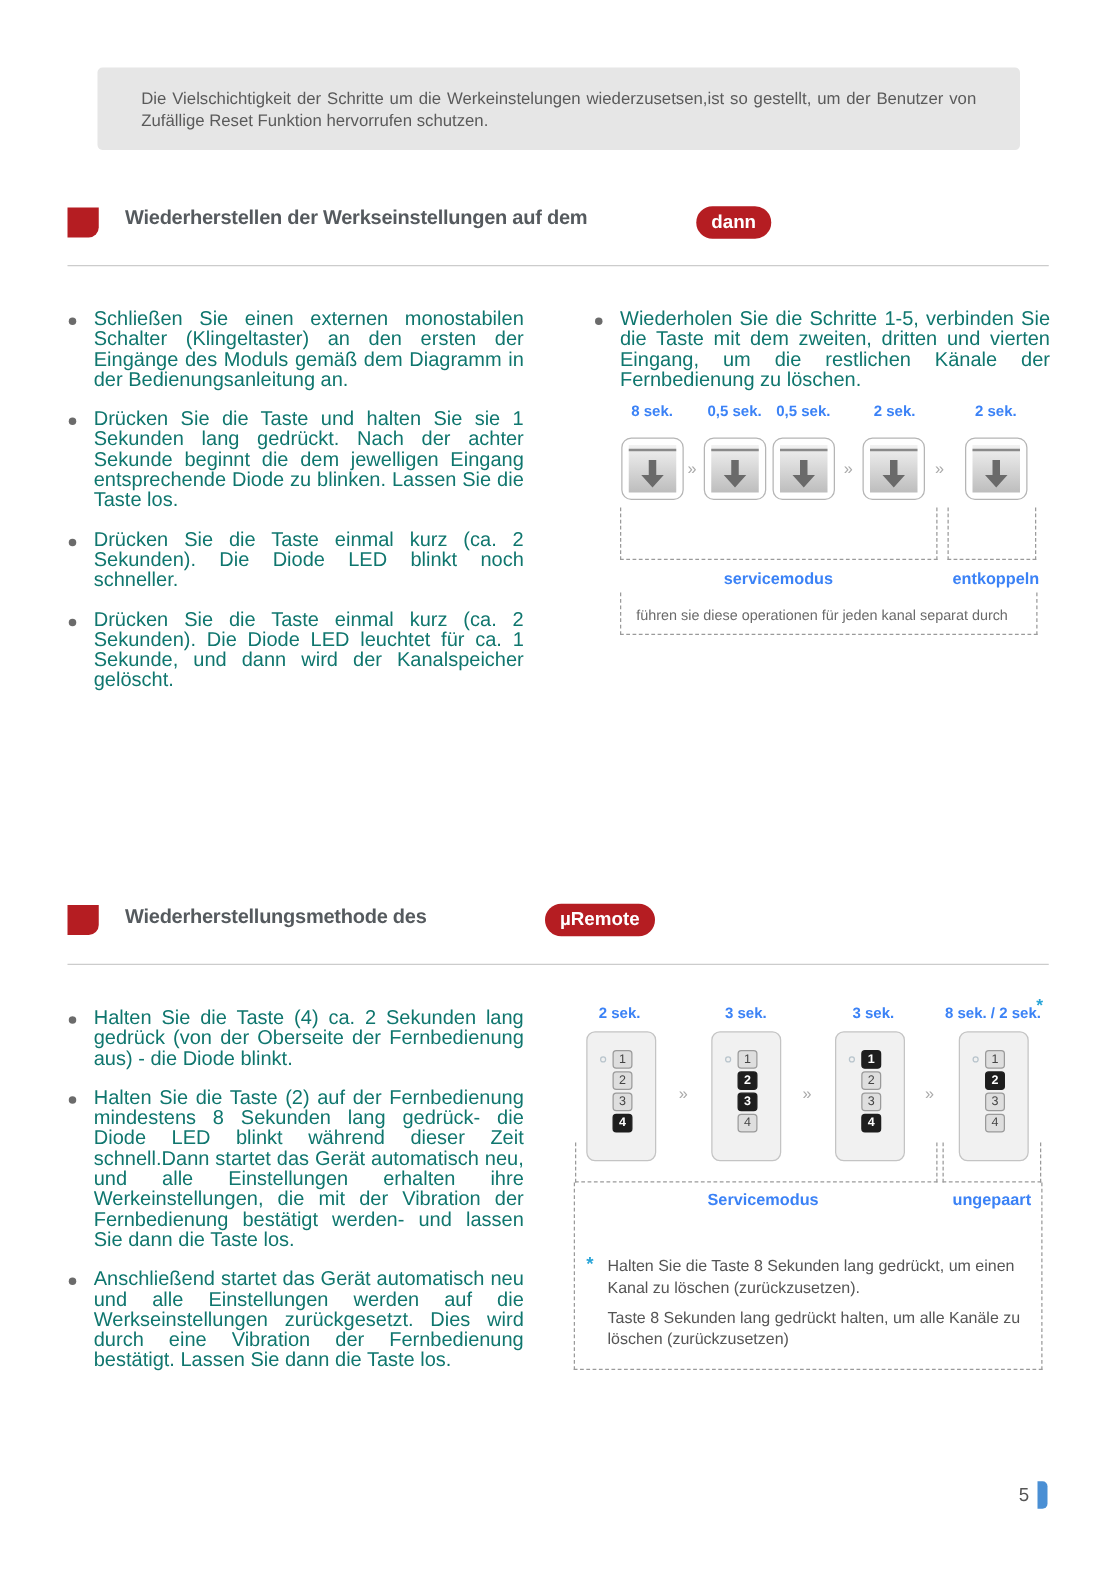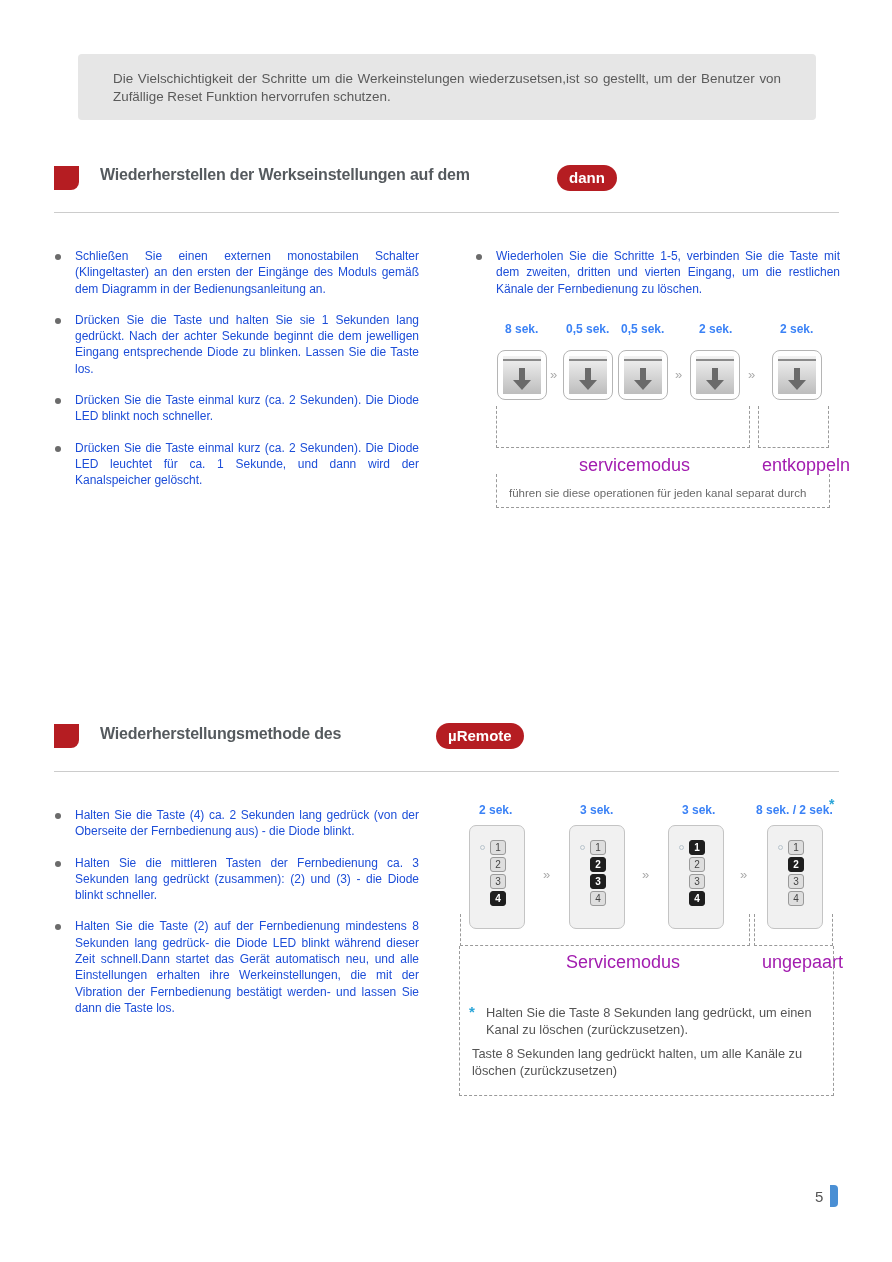--- a/index.html
+++ b/index.html
@@ -11,33 +11,33 @@
           box-sizing:border-box; padding:16px 35px 0 35px; font-size:13.4px; line-height:18px;
           color:#5a5a5a; text-align:justify; }
 
   .sec-marker { width:25px; height:24px; background:#b51d22; border-bottom-right-radius:8px; }
   .sec-title { font-size:16px; font-weight:bold; color:#555a5e; letter-spacing:-0.2px; white-space:nowrap; }
   .badge { background:#b51d22; color:#fff; font-weight:bold; font-size:15px; border-radius:14px;
            padding:4px 12px; line-height:18px; }
   .rule { height:1px; background:#cccccc; left:54px; width:785px; }
 
   ul.bullets { list-style:none; margin:0; padding:0; }
-  ul.bullets li { position:relative; padding-left:21px; font-size:12px; line-height:16.3px;
-                  text-align:justify; color:#1d4ed8; margin-bottom:15px; }
+  ul.bullets li { position:relative; padding-left:21px; font-size:16px; line-height:16.3px;
+                  text-align:justify; color:#0f766e; margin-bottom:15px; }
   ul.bullets li::before { content:""; position:absolute; left:1px; top:6px; width:6px; height:6px;
                           border-radius:50%; background:#6b6b6b; }
 
   .time-lbl { font-size:12px; font-weight:bold; color:#3b82f6; white-space:nowrap; }
   .key { width:50px; height:50px; border:1px solid #b5b5b5; border-radius:8px; background:#fff; box-sizing:border-box; }
   .key .face { position:absolute; left:5px; top:5px; width:38px; height:38px;
                background:linear-gradient(#f2f2f2, #bdbdbd); }
   .key .face .bar { position:absolute; left:0; top:3px; width:38px; height:2px; background:#8a8a8a; }
   .chev { font-size:13px; color:#aaaaaa; }
   .dashed { border:1.5px dashed #9a9a9a; box-sizing:border-box; }
-  .grp-lbl { font-size:18px; font-weight:normal; color:#a21caf; white-space:nowrap; }
+  .grp-lbl { font-size:13px; font-weight:bold; color:#3b82f6; white-space:nowrap; }
 
   .remote { width:56px; height:104px; border:1px solid #c4c4c4; border-radius:7px;
             background:#f1f1f1; box-sizing:border-box; }
   .rbtn { position:absolute; left:20px; width:14px; height:13px; border:1px solid #9a9a9a;
           border-radius:3px; background:#dedede; font-size:10px; line-height:13px; text-align:center; color:#444; }
   .rbtn.on { background:#1e1e1e; border-color:#1e1e1e; color:#fff; font-weight:bold; }
   .led { position:absolute; left:10px; top:19px; width:3px; height:3px; border-radius:50%; border:1px solid #b8c4cc; }
 
   .footnote { font-size:12.8px; line-height:17px; color:#555; }
   .star { color:#2aa5d8; font-weight:bold; }
@@ -131,22 +131,22 @@
 </div>
 
 <div class="abs sec-marker" style="left:54px;top:724px;"></div>
 <div class="abs sec-title" style="left:100px;top:725px;">Wiederherstellungsmethode des</div>
 <div class="abs badge" style="left:436px;top:723px;">µRemote</div>
 <div class="abs rule" style="top:771px;"></div>
 
 <div class="abs" style="left:54px;top:807px;width:365px;">
   <ul class="bullets">
     <li>Halten Sie die Taste (4) ca. 2 Sekunden lang gedrück (von der Oberseite der Fernbedienung aus) - die Diode blinkt.</li>
-    <li>Halten Sie die mittleren Tasten der Fernbedienung ca. 3 Sekunden lang gedrückt (zusammen): (2) und (3) - die Diode blinkt schneller.</li>
     <li>Halten Sie die Taste (2) auf der Fernbedienung mindestens 8 Sekunden lang gedrück- die Diode LED blinkt während dieser Zeit schnell.Dann startet das Gerät automatisch neu, und alle Einstellungen erhalten ihre Werkeinstellungen, die mit der Vibration der Fernbedienung bestätigt werden- und lassen Sie dann die Taste los.</li>
+    <li>Anschließend startet das Gerät automatisch neu und alle Einstellungen werden auf die Werkseinstellungen zurückgesetzt. Dies wird durch eine Vibration der Fernbedienung bestätigt. Lassen Sie dann die Taste los.</li>
   </ul>
 </div>
 
 <div class="abs" style="left:0;top:0;">
   <div class="abs time-lbl" style="left:479px;top:803px;">2 sek.</div>
   <div class="abs time-lbl" style="left:580px;top:803px;">3 sek.</div>
   <div class="abs time-lbl" style="left:682px;top:803px;">3 sek.</div>
   <div class="abs time-lbl" style="left:756px;top:803px;">8 sek. / 2 sek.</div>
   <div class="abs star" style="left:829px;top:796px;font-size:14px;">*</div>
 
@@ -186,17 +186,17 @@
   </div>
 
   <div class="abs dashed" style="left:460px;top:914px;width:290px;height:32px;border-top:none;"></div>
   <div class="abs dashed" style="left:754px;top:914px;width:79px;height:32px;border-top:none;"></div>
   <div class="abs grp-lbl" style="left:566px;top:952px;">Servicemodus</div>
   <div class="abs grp-lbl" style="left:762px;top:952px;">ungepaart</div>
 
   <div class="abs dashed" style="left:459px;top:946px;width:375px;height:150px;border-top:none;"></div>
   <div class="abs star" style="left:469px;top:1003px;font-size:15px;">*</div>
   <div class="abs footnote" style="left:486px;top:1004px;width:342px;">Halten Sie die Taste 8 Sekunden lang gedrückt, um einen Kanal zu löschen (zurückzusetzen).</div>
-  <div class="abs footnote" style="left:472px;top:1045px;width:342px;">Taste 8 Sekunden lang gedrückt halten, um alle Kanäle zu löschen (zurückzusetzen)</div>
+  <div class="abs footnote" style="left:486px;top:1045px;width:342px;">Taste 8 Sekunden lang gedrückt halten, um alle Kanäle zu löschen (zurückzusetzen)</div>
 </div>
 
 <div class="abs pgnum" style="left:815px;top:1188px;">5</div>
 <div class="abs pgtab" style="left:830px;top:1185px;"></div>
 
 </body></html>

